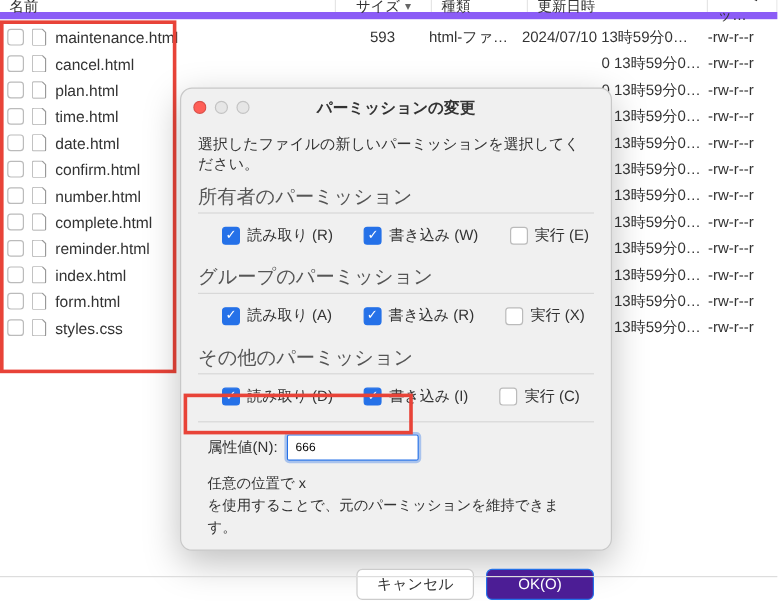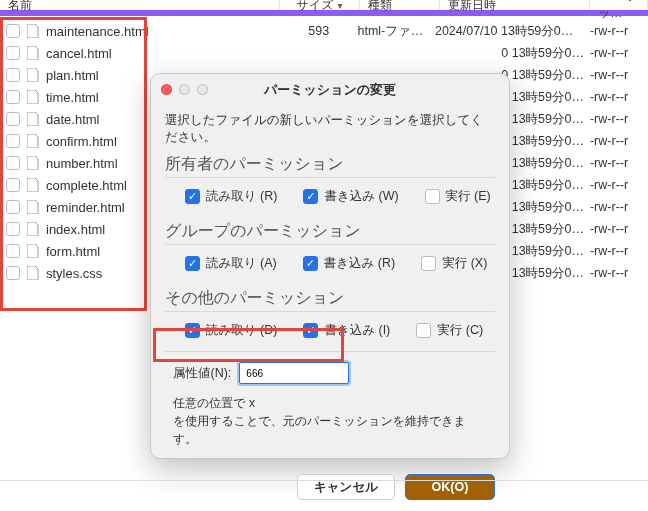--- a/index.html
+++ b/index.html
@@ -32,23 +32,23 @@
 .divider { height: 1px; background: #d8d8d8; margin: 2px 0 6px 0; }
 .checks { display: flex; gap: 14px; padding: 4px 0 10px 8px; }
 .cb { display: flex; align-items: center; gap: 6px; margin-left: 12px; }
 .cbox { width: 15px; height: 15px; border-radius: 3px; border: 1px solid #bbb; background: #fff; display: flex; align-items: center; justify-content: center; }
 .cbox.checked { background: #2571e8; border-color: #2571e8; }
 .cbox.checked::after { content: "✓"; color: #fff; font-size: 11px; line-height: 1; }
 .attr-row { display: flex; align-items: center; gap: 8px; padding: 4px 8px; }
 .attr-input { width: 110px; height: 22px; border: 1px solid #2571e8; background: #fff; padding: 2px 6px; font-size: 10px; outline: 2px solid rgba(37,113,232,0.35); border-radius: 2px; }
 .hint { padding: 6px 8px; font-size: 12px; line-height: 1.5; }
 .dlg-buttons { display: flex; justify-content: flex-end; gap: 10px; padding: 10px 14px; }
-.btn { height: 26px; padding: 0 16px; border-radius: 5px; font-size: 12.5px; display: flex; align-items: center; justify-content: center; font-weight: bold; }
+.btn { height: 26px; padding: 0 16px; border-radius: 5px; font-size: 12.5px; display: flex; align-items: center; justify-content: center; }
 .btn-def { background: #fff; border: 1px solid #ccc; }
-.btn-pri { background: #a16207; color: #fff; border: 1px solid #2571e8; min-width: 90px; }
+.btn-pri { background: #4c1d95; color: #fff; border: 1px solid #2571e8; min-width: 90px; }
 .footer-bar { position: absolute; bottom: 18px; left: 0; right: 0; height: 1px; background: #ddd; }
 </style>
 </head>
 <body>
 
 <div class="toolbar">
   <div class="th" style="width:280px">
       <span>名前</span>
     </div>
   <div class="th" style="width:80px;justify-content:center">

